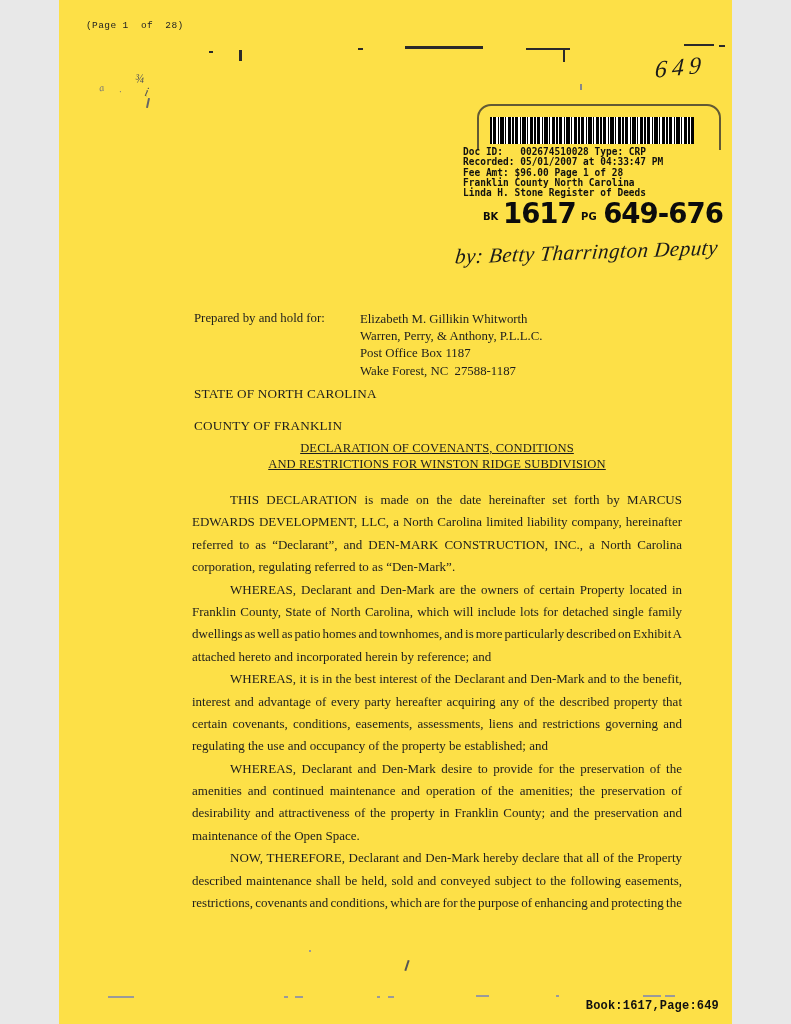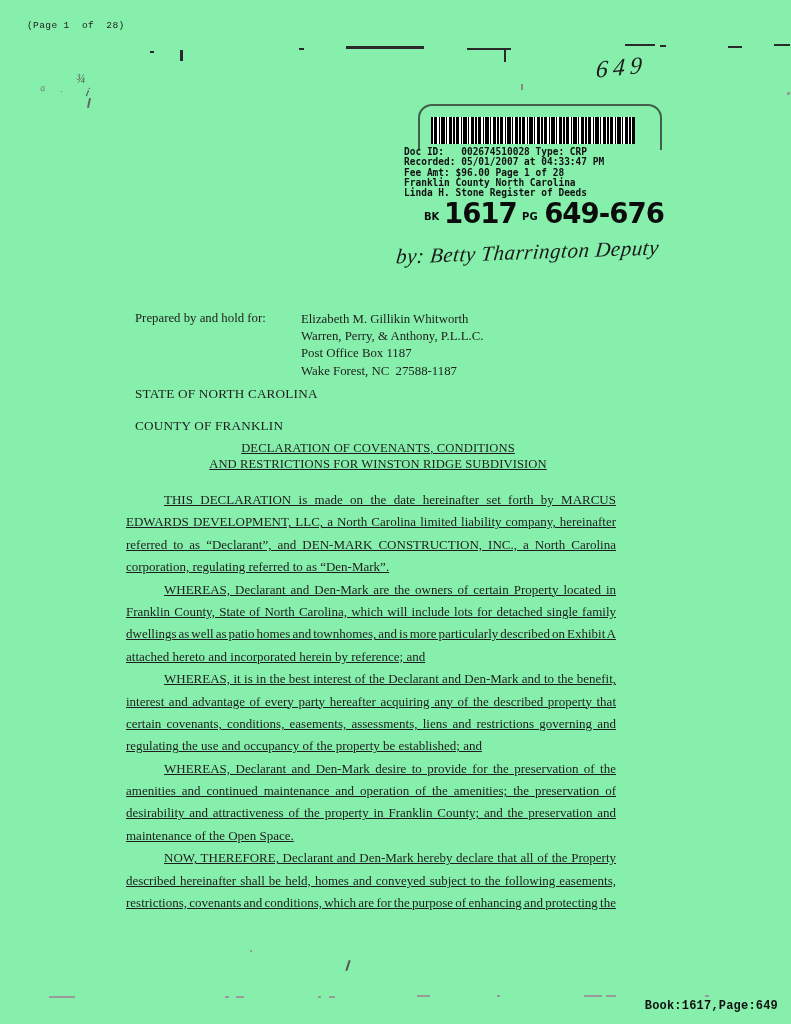--- a/index.html
+++ b/index.html
@@ -1,18 +1,18 @@
 <!DOCTYPE html>
 <html><head>
 <meta charset="utf-8">
 <style>
   html,body { margin:0; padding:0; background:#e8e8e8; }
   .page {
-    position:relative; width:791px; height:1024px; margin:0 auto;
-    background:#86efac; overflow:hidden;
+    position:relative; width:673px; height:1024px; margin:0 auto;
+    background:#fde047; overflow:hidden;
     font-family:"Liberation Serif", serif; color:#1d1d1d;
   }
   
   .mono { font-family:"Liberation Mono","DejaVu Sans Mono",monospace; }
   .page-indicator {
     position:absolute; left:27px; top:20px;
     font-size:9.5px; letter-spacing:0.4px; color:#222; white-space:pre;
   }
   .footer-ref {
     position:absolute; right:13px; top:999px;
@@ -58,22 +58,22 @@
   
   .state-line  { position:absolute; left:135px; top:386px; font-size:13.2px; letter-spacing:0.2px; }
   .county-line { position:absolute; left:135px; top:418px; font-size:13.2px; letter-spacing:0.2px; }
   .doc-title {
     position:absolute; left:133px; top:441px; width:490px; text-align:center;
     font-size:12.6px; line-height:15.5px; letter-spacing:0.1px;
   }
   .doc-title .title-line { text-decoration:underline; }
   
   .body-text {
-    position:absolute; left:126px; top:489px; width:490px;
-    font-size:13px; line-height:22.4px;text-decoration:underline;
+    position:absolute; left:133px; top:489px; width:490px;
+    font-size:13px; line-height:22.4px;
   }
   .bline { white-space:nowrap; height:22.4px; text-align:justify; text-align-last:justify; overflow:visible; }
   .bline.first { padding-left:38px; }
   .bline.last { text-align-last:left; }
   
   .noise { position:absolute; background:#2a2a2a; }
   .noise-soft { position:absolute; background:#9a9a9a; }
   .pencil { position:absolute; color:#777; font-style:italic; font-family:"Liberation Serif",serif; }
 </style>
 </head>
@@ -150,21 +150,21 @@
       <div class="bline last"><span>attached hereto and incorporated herein by reference; and</span></div>
       <div class="bline first" style="word-spacing: 0px;"><span>WHEREAS, it is in the best interest of the Declarant and Den-Mark and to the benefit,</span></div>
       <div class="bline" style="word-spacing: 0px;"><span>interest and advantage of every party hereafter acquiring any of the described property that</span></div>
       <div class="bline" style="word-spacing: 0px;"><span>certain covenants, conditions, easements, assessments, liens and restrictions governing and</span></div>
       <div class="bline last"><span>regulating the use and occupancy of the property be established; and</span></div>
       <div class="bline first" style="word-spacing: 0px;"><span>WHEREAS, Declarant and Den-Mark desire to provide for the preservation of the</span></div>
       <div class="bline" style="word-spacing: 0px;"><span>amenities and continued maintenance and operation of the amenities; the preservation of</span></div>
       <div class="bline" style="word-spacing: 0px;"><span>desirability and attractiveness of the property in Franklin County; and the preservation and</span></div>
       <div class="bline last"><span>maintenance of the Open Space.</span></div>
       <div class="bline first" style="word-spacing: 0px;"><span>NOW, THEREFORE, Declarant and Den-Mark hereby declare that all of the Property</span></div>
-      <div class="bline" style="word-spacing: 0px;"><span>described hereinafter shall be held, homes and conveyed subject to the following easements,</span></div>
+      <div class="bline" style="word-spacing: 0px;"><span>described maintenance shall be held, sold and conveyed subject to the following easements,</span></div>
       <div class="bline" style="word-spacing: -0.990385px;"><span>restrictions, covenants and conditions, which are for the purpose of enhancing and protecting the</span></div>
     </div>
 
   <div class="noise-soft" style="left:250px;top:950px;width:2px;height:2px;"></div>
   <div class="noise-soft" style="left:347px;top:960px;width:2px;height:11px;background:#555;transform:rotate(18deg);"></div>
   <div class="noise-soft" style="left:49px;top:996px;width:26px;height:1.5px;"></div>
   <div class="noise-soft" style="left:225px;top:996px;width:4px;height:1.5px;"></div>
   <div class="noise-soft" style="left:236px;top:996px;width:8px;height:1.5px;"></div>
   <div class="noise-soft" style="left:318px;top:996px;width:3px;height:1.5px;"></div>
   <div class="noise-soft" style="left:329px;top:996px;width:6px;height:1.5px;"></div>

